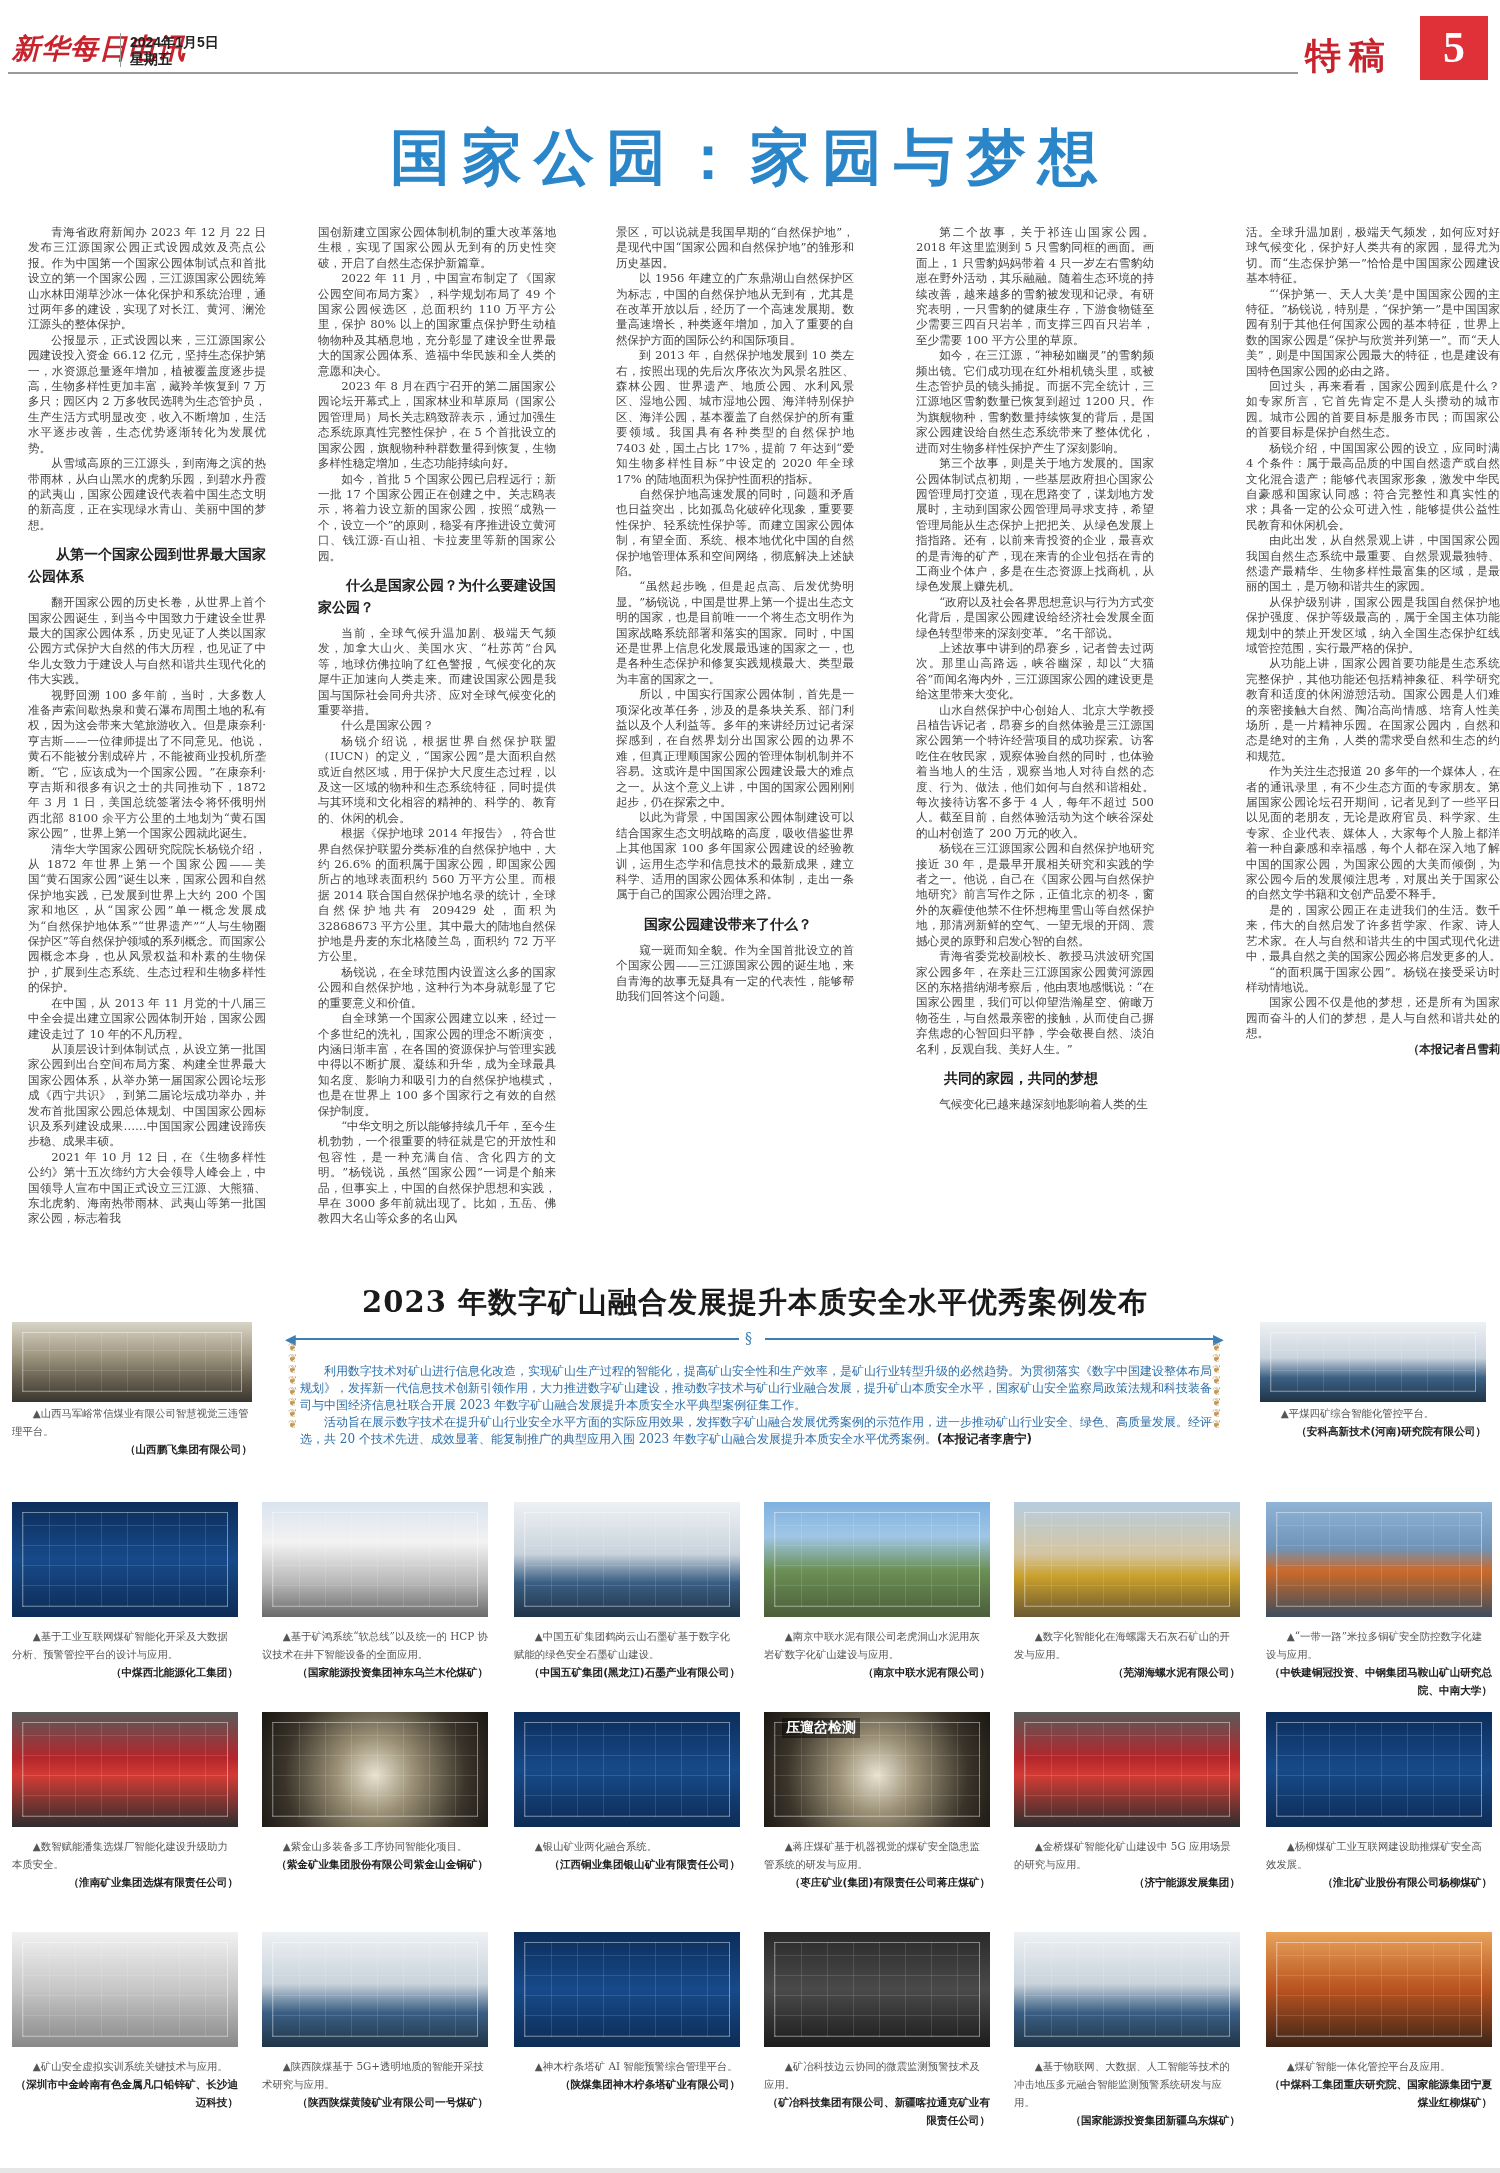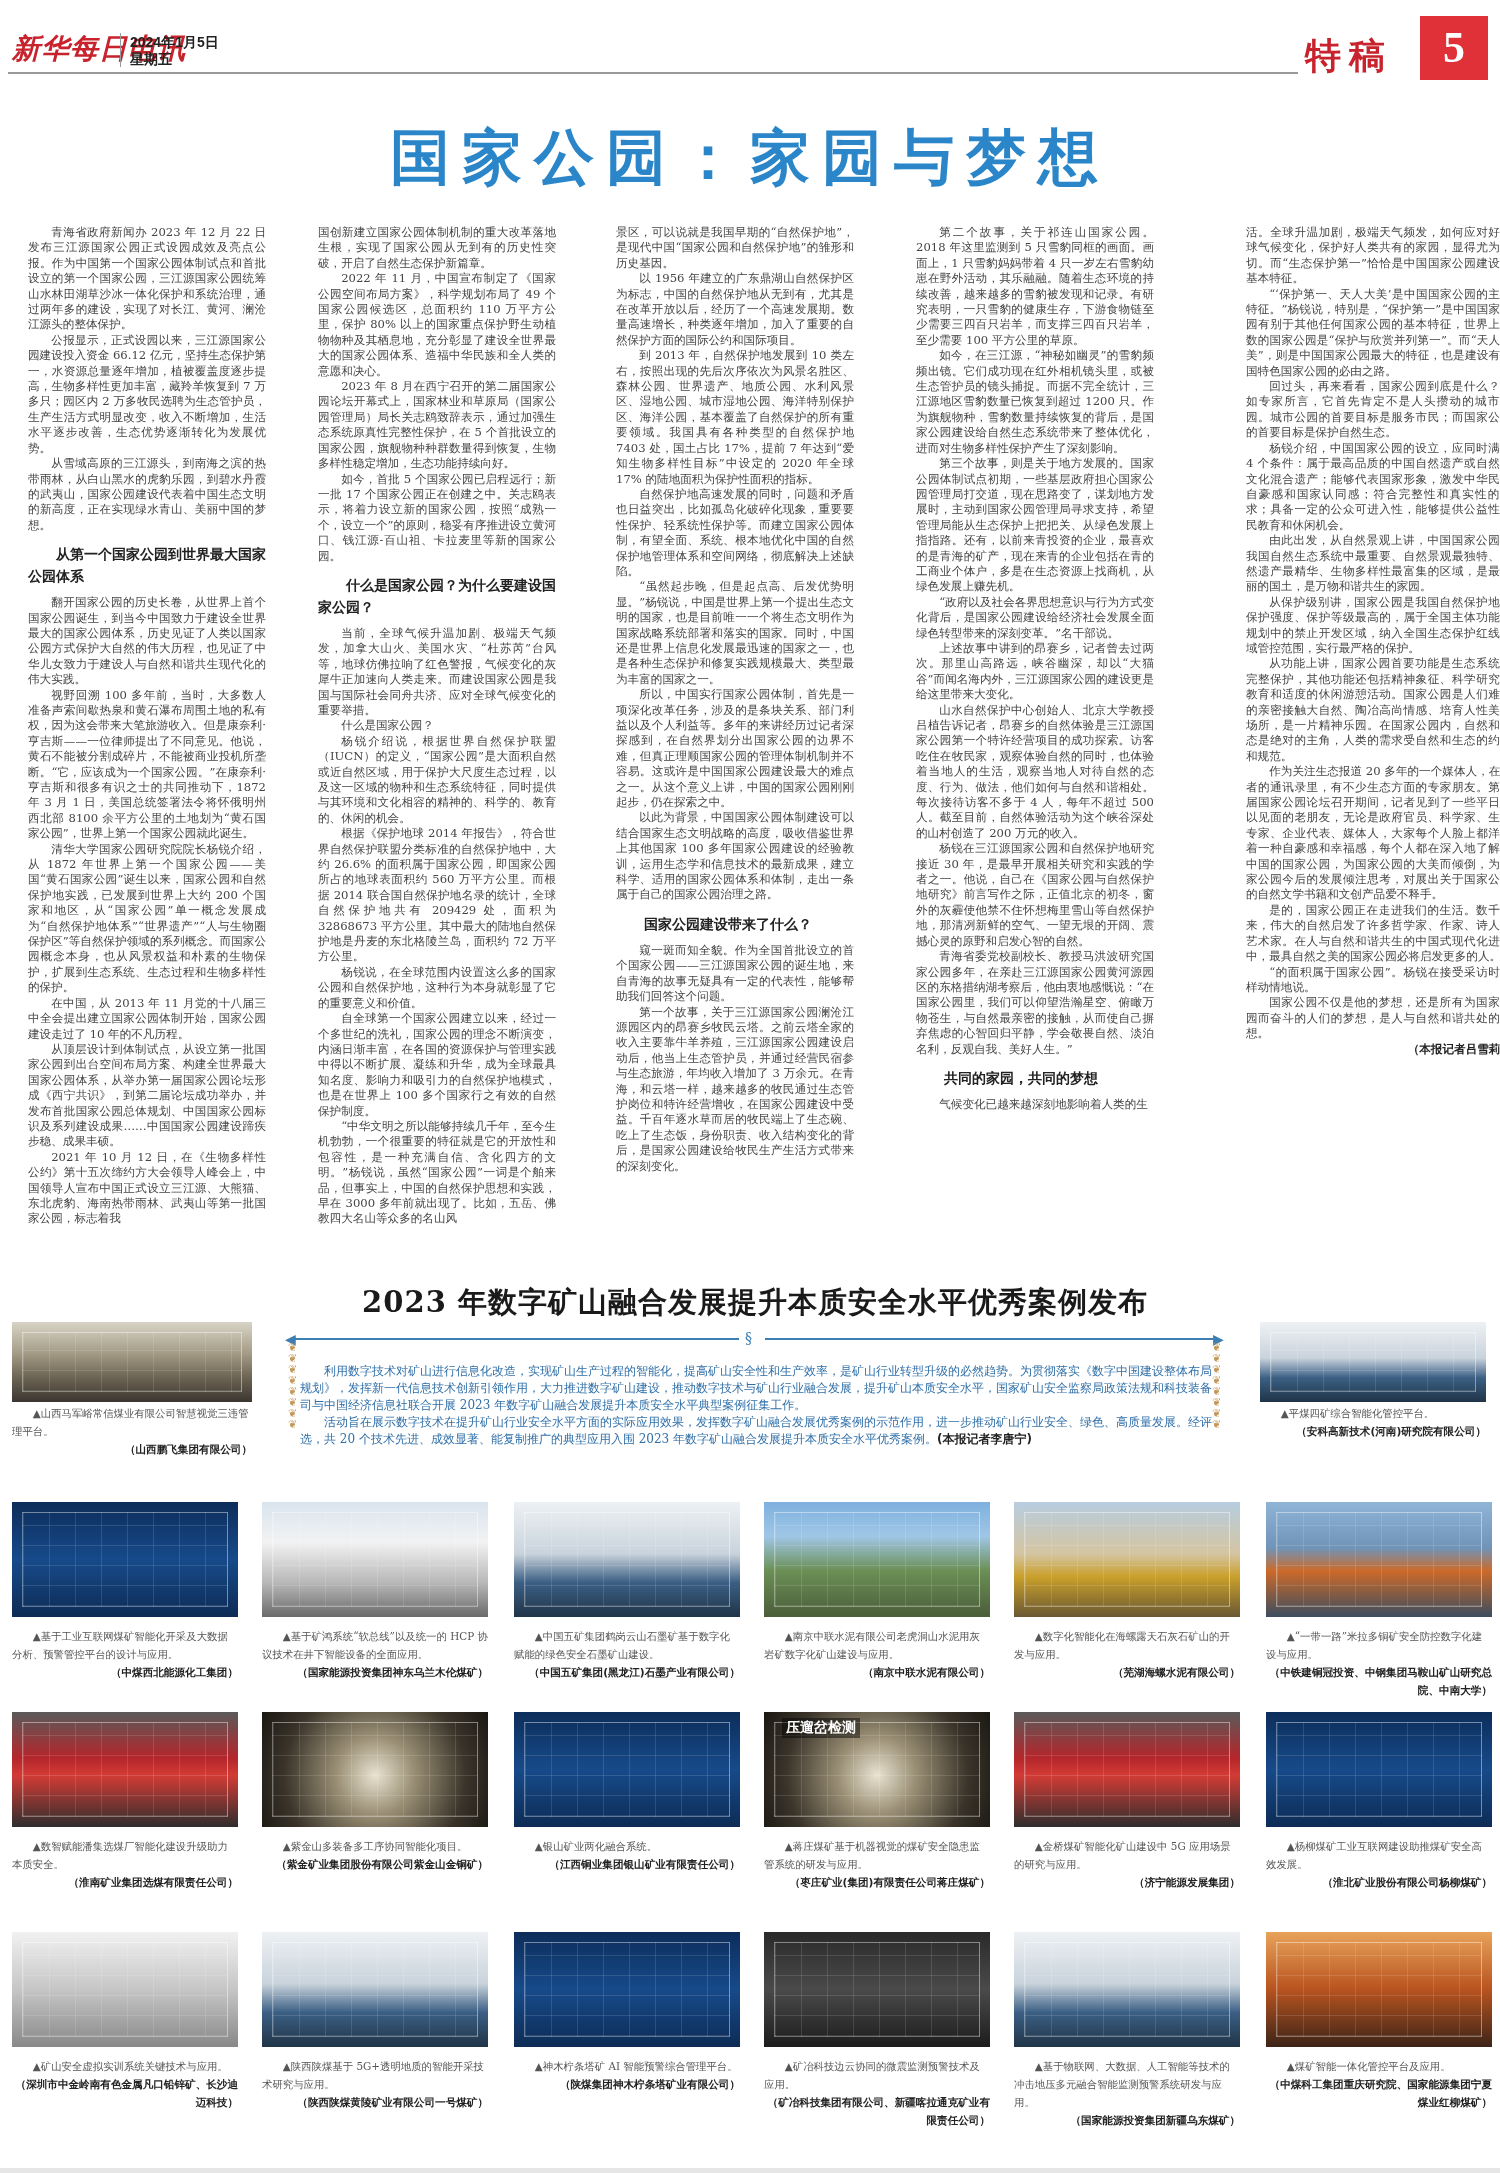--- a/index.html
+++ b/index.html
@@ -106,21 +106,20 @@
   <div class="col" style="left:588px">
       <p style="text-indent: 0px;">景区，可以说就是我国早期的“自然保护地”，是现代中国“国家公园和自然保护地”的雏形和历史基因。</p>
       <p>以 1956 年建立的广东鼎湖山自然保护区为标志，中国的自然保护地从无到有，尤其是在改革开放以后，经历了一个高速发展期。数量高速增长，种类逐年增加，加入了重要的自然保护方面的国际公约和国际项目。</p>
       <p>到 2013 年，自然保护地发展到 10 类左右，按照出现的先后次序依次为风景名胜区、森林公园、世界遗产、地质公园、水利风景区、湿地公园、城市湿地公园、海洋特别保护区、海洋公园，基本覆盖了自然保护的所有重要领域。我国具有各种类型的自然保护地 7403 处，国土占比 17%，提前 7 年达到“爱知生物多样性目标”中设定的 2020 年全球 17% 的陆地面积为保护性面积的指标。</p>
       <p>自然保护地高速发展的同时，问题和矛盾也日益突出，比如孤岛化破碎化现象，重要要性保护、轻系统性保护等。而建立国家公园体制，有望全面、系统、根本地优化中国的自然保护地管理体系和空间网络，彻底解决上述缺陷。</p>
       <p>“虽然起步晚，但是起点高、后发优势明显。”杨锐说，中国是世界上第一个提出生态文明的国家，也是目前唯一一个将生态文明作为国家战略系统部署和落实的国家。同时，中国还是世界上信息化发展最迅速的国家之一，也是各种生态保护和修复实践规模最大、类型最为丰富的国家之一。</p>
       <p>所以，中国实行国家公园体制，首先是一项深化改革任务，涉及的是条块关系、部门利益以及个人利益等。多年的来讲经历过记者深探感到，在自然界划分出国家公园的边界不难，但真正理顺国家公园的管理体制机制并不容易。这或许是中国国家公园建设最大的难点之一。从这个意义上讲，中国的国家公园刚刚起步，仍在探索之中。</p>
       <p>以此为背景，中国国家公园体制建设可以结合国家生态文明战略的高度，吸收借鉴世界上其他国家 100 多年国家公园建设的经验教训，运用生态学和信息技术的最新成果，建立科学、适用的国家公园体系和体制，走出一条属于自己的国家公园治理之路。</p>
       <h3>国家公园建设带来了什么？</h3>
       <p>窥一斑而知全貌。作为全国首批设立的首个国家公园——三江源国家公园的诞生地，来自青海的故事无疑具有一定的代表性，能够帮助我们回答这个问题。</p>
-      <p>第一个故事，关于三江源国家公园澜沧江源园区内的昂赛乡牧民云塔。之前云塔全家的收入主要靠牛羊养殖，三江源国家公园建设启动后，他当上生态管护员，并通过经营民宿参与生态旅游，年均收入增加了 3 万余元。在青海，和云塔一样，越来越多的牧民通过生态管护岗位和特许经营增收，在国家公园建设中受益。千百年逐水草而居的牧民端上了生态碗、吃上了生态饭，身份职责、收入结构变化的背后，是国家公园建设给牧民生产生活方式带来的深刻变化。</p>
     </div>
   <div class="col" style="left:888px">
       <p>第二个故事，关于祁连山国家公园。2018 年这里监测到 5 只雪豹同框的画面。画面上，1 只雪豹妈妈带着 4 只一岁左右雪豹幼崽在野外活动，其乐融融。随着生态环境的持续改善，越来越多的雪豹被发现和记录。有研究表明，一只雪豹的健康生存，下游食物链至少需要三四百只岩羊，而支撑三四百只岩羊，至少需要 100 平方公里的草原。</p>
       <p>如今，在三江源，“神秘如幽灵”的雪豹频频出镜。它们成功现在红外相机镜头里，或被生态管护员的镜头捕捉。而据不完全统计，三江源地区雪豹数量已恢复到超过 1200 只。作为旗舰物种，雪豹数量持续恢复的背后，是国家公园建设给自然生态系统带来了整体优化，进而对生物多样性保护产生了深刻影响。</p>
       <p>第三个故事，则是关于地方发展的。国家公园体制试点初期，一些基层政府担心国家公园管理局打交道，现在思路变了，谋划地方发展时，主动到国家公园管理局寻求支持，希望管理局能从生态保护上把把关、从绿色发展上指指路。还有，以前来青投资的企业，最喜欢的是青海的矿产，现在来青的企业包括在青的工商业个体户，多是在生态资源上找商机，从绿色发展上赚先机。</p>
       <p>“政府以及社会各界思想意识与行为方式变化背后，是国家公园建设给经济社会发展全面绿色转型带来的深刻变革。”名干部说。</p>
       <p>上述故事中讲到的昂赛乡，记者曾去过两次。那里山高路远，峡谷幽深，却以“大猫谷”而闻名海内外，三江源国家公园的建设更是给这里带来大变化。</p>
       <p>山水自然保护中心创始人、北京大学教授吕植告诉记者，昂赛乡的自然体验是三江源国家公园第一个特许经营项目的成功探索。访客吃住在牧民家，观察体验自然的同时，也体验着当地人的生活，观察当地人对待自然的态度、行为、做法，他们如何与自然和谐相处。每次接待访客不多于 4 人，每年不超过 500 人。截至目前，自然体验活动为这个峡谷深处的山村创造了 200 万元的收入。</p>
       <p>杨锐在三江源国家公园和自然保护地研究接近 30 年，是最早开展相关研究和实践的学者之一。他说，自己在《国家公园与自然保护地研究》前言写作之际，正值北京的初冬，窗外的灰霾使他禁不住怀想梅里雪山等自然保护地，那清冽新鲜的空气、一望无垠的开阔、震撼心灵的原野和启发心智的自然。</p>
       <p>青海省委党校副校长、教授马洪波研究国家公园多年，在亲赴三江源国家公园黄河源园区的东格措纳湖考察后，他由衷地感慨说：“在国家公园里，我们可以仰望浩瀚星空、俯瞰万物苍生，与自然最亲密的接触，从而使自己摒弃焦虑的心智回归平静，学会敬畏自然、淡泊名利，反观自我、美好人生。”</p>

